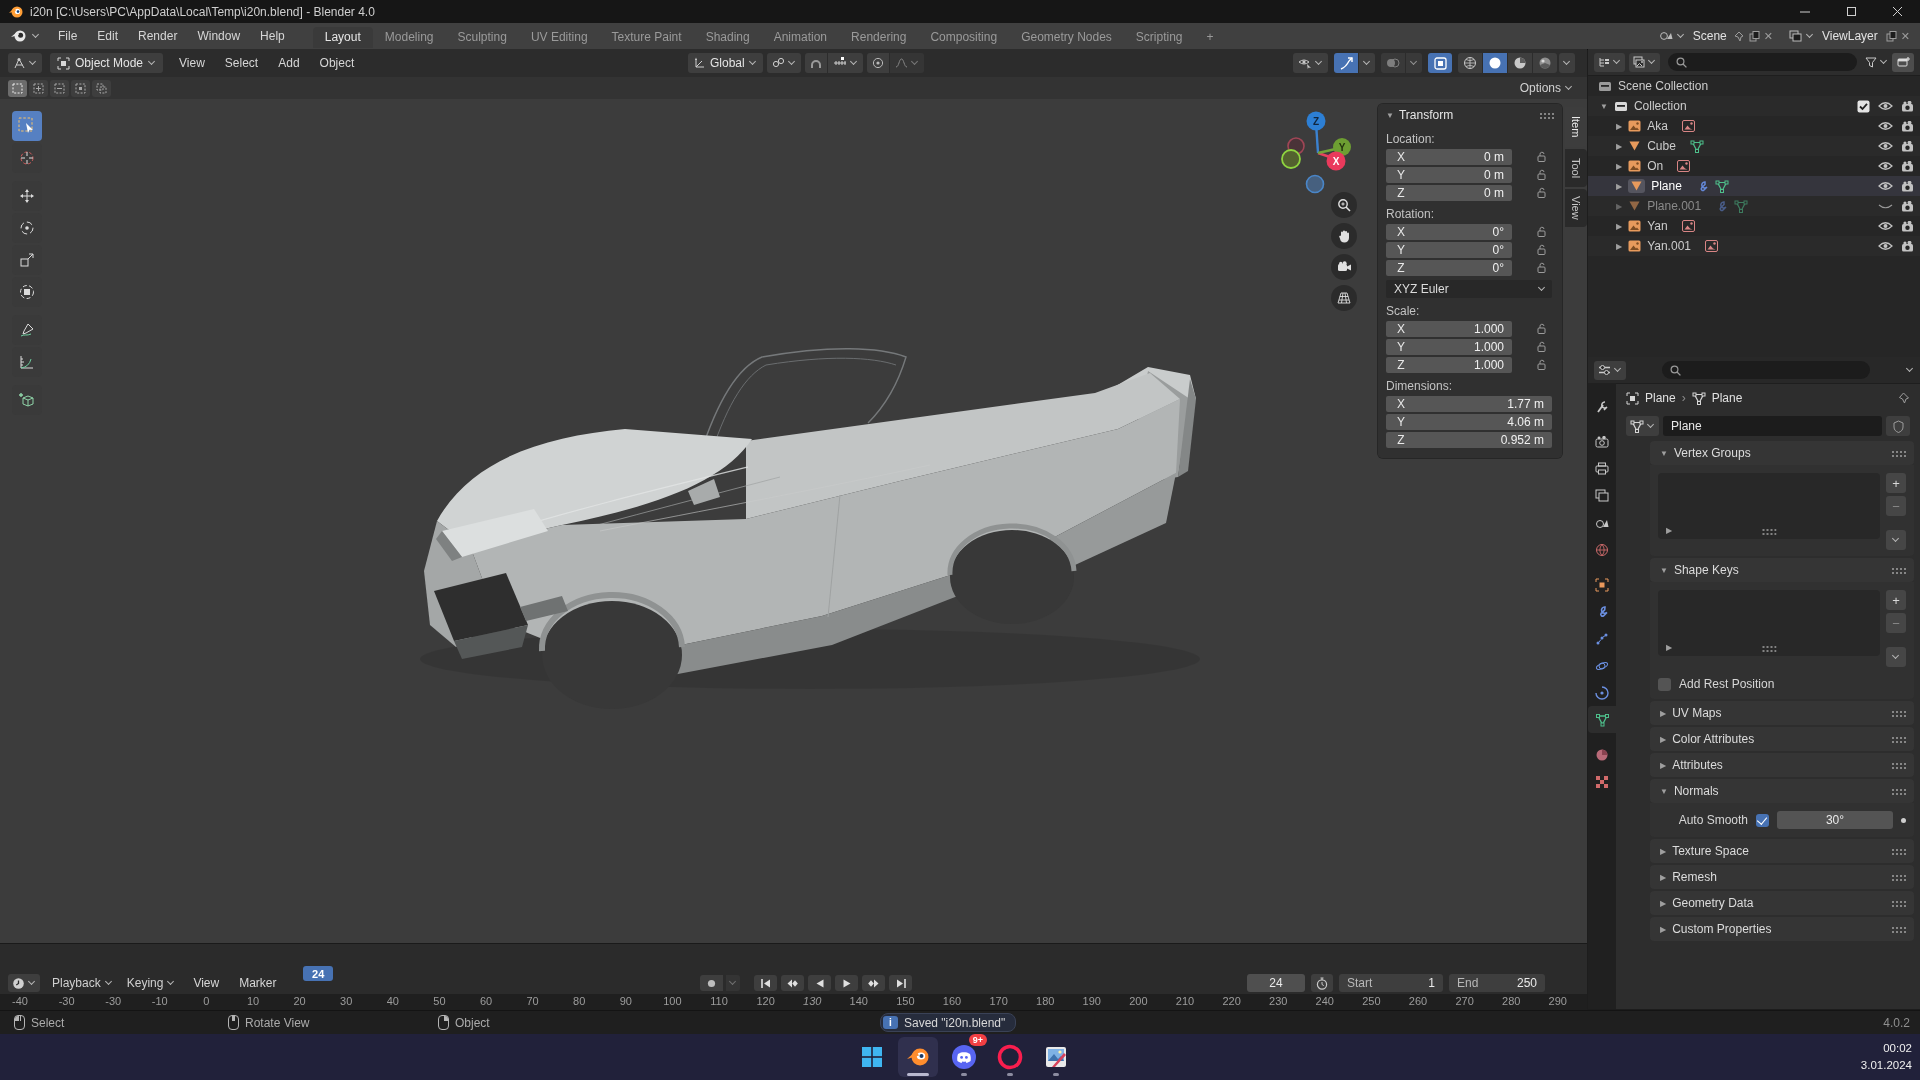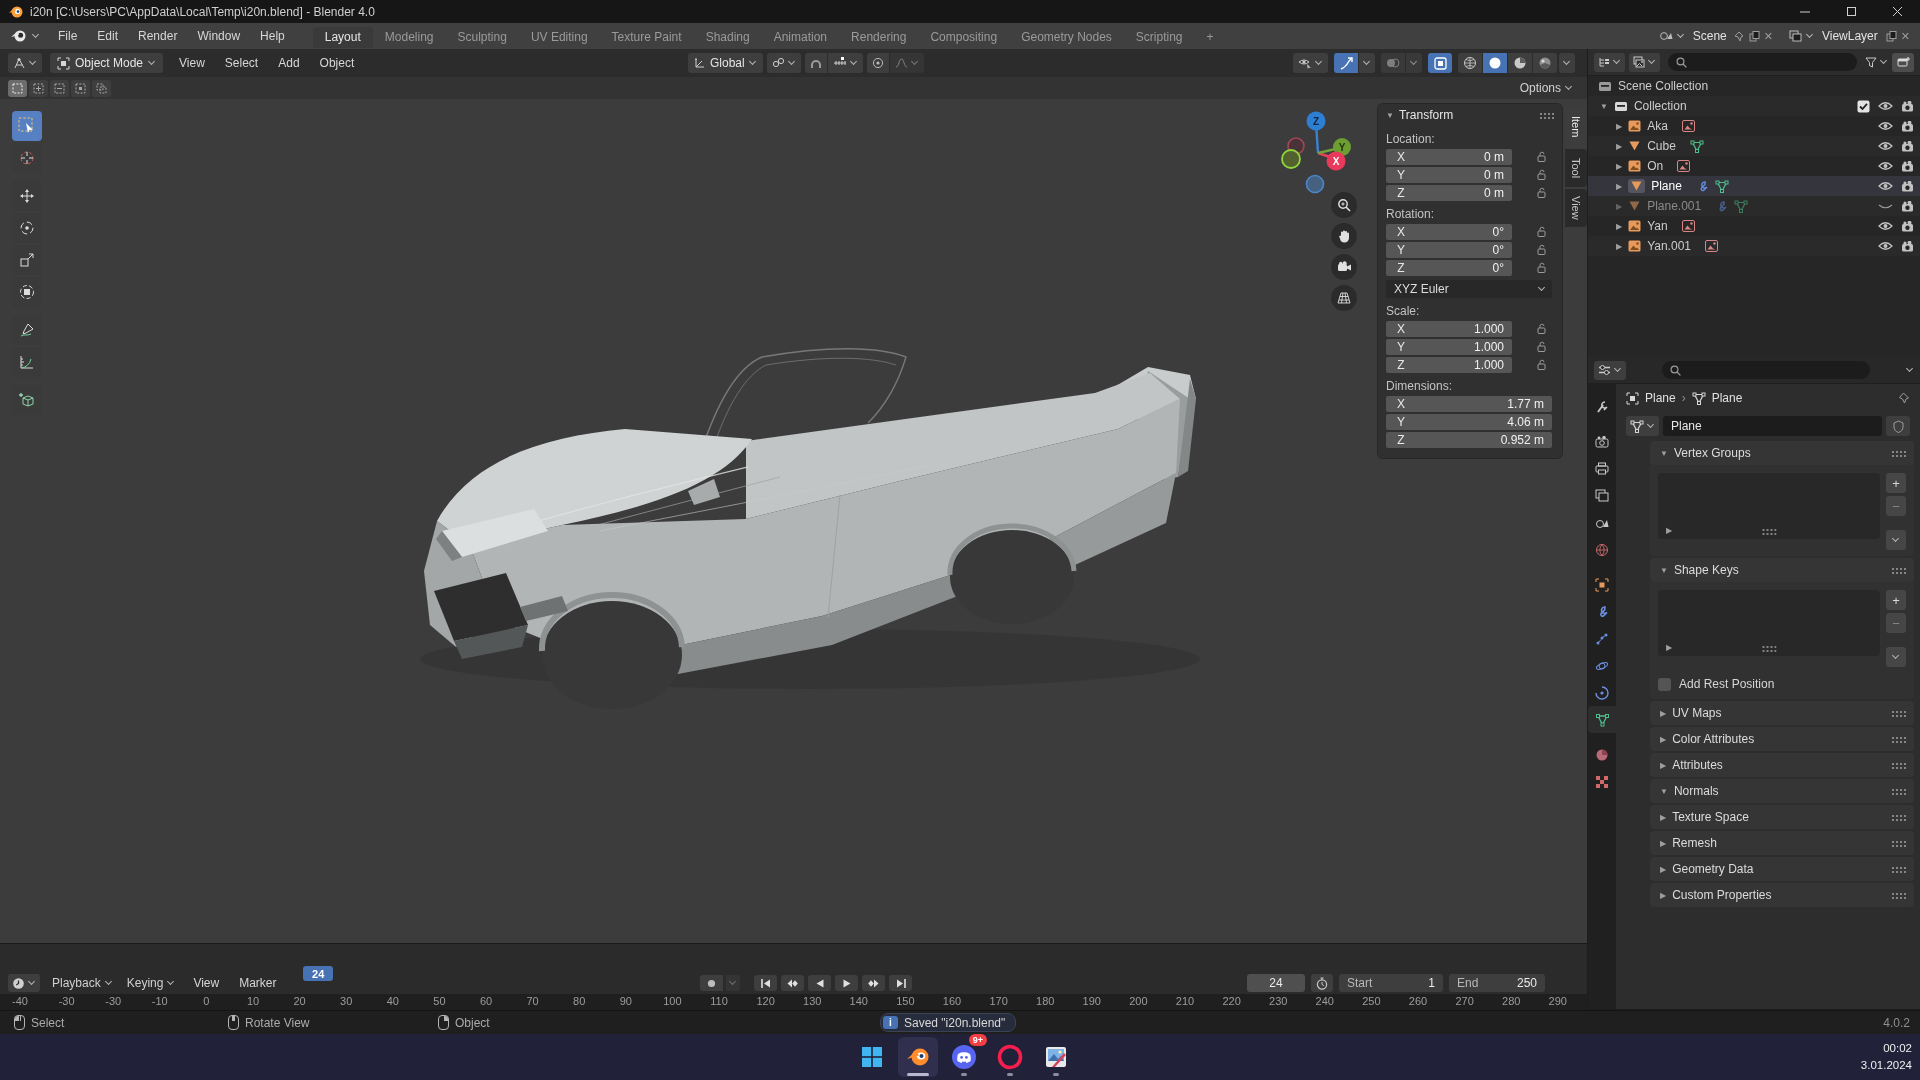--- a/index.html
+++ b/index.html
@@ -1085,20 +1085,32 @@
         <span class="arrowrt" style="margin-right:6px;">▶</span>
         <span>Attributes</span>
           <span class="grip"></span>
       </div>
 
       <div class="ppanel" style="padding:0 10px;height:24px;">
         <span class="arrowdn" style="margin-right:6px;">▼</span>
         <span>Normals</span>
           <span class="grip"></span>
       </div>
+      <div style="background:#313131;border-radius:0 0 4px 4px;margin:0 6px 2px 34px;padding:8px 8px;">
+        <div class="row" style="gap:8px;">
+          <span style="width:90px;text-align:right;color:#d6d6d6;">Auto Smooth</span>
+          <span style="width:13px;height:13px;background:#4772b3;border-radius:3px;position:relative;display:inline-block;">
+            <span style="position:absolute;left:3px;top:1px;width:5px;height:8px;border-right:1.6px solid #fff;border-bottom:1.6px solid #fff;transform:rotate(40deg);"></span>
+          </span>
+          <div class="tfield" style="flex:1;background:#545454;">
+            <span>30°</span>
+          </div>
+          <span style="width:5px;height:5px;border-radius:50%;background:#cfcfcf;display:inline-block;"></span>
+        </div>
+      </div>
 
       <div class="ppanel" style="padding:0 10px;">
         <span class="arrowrt" style="margin-right:6px;">▶</span>
         <span>Texture Space</span>
           <span class="grip"></span>
       </div>
       <div class="ppanel" style="padding:0 10px;">
         <span class="arrowrt" style="margin-right:6px;">▶</span>
         <span>Remesh</span>
           <span class="grip"></span>
@@ -1214,21 +1226,21 @@
         <span class="tick" style="left: 346.2px;">30</span>
         <span class="tick" style="left: 392.8px;">40</span>
         <span class="tick" style="left: 439.4px;">50</span>
         <span class="tick" style="left: 486px;">60</span>
         <span class="tick" style="left: 532.6px;">70</span>
         <span class="tick" style="left: 579.2px;">80</span>
         <span class="tick" style="left: 625.8px;">90</span>
         <span class="tick" style="left: 672.4px;">100</span>
         <span class="tick" style="left: 719px;">110</span>
         <span class="tick" style="left: 765.6px;">120</span>
-        <span class="tick" style="left: 812.2px;">130</span>
+        <span class="tick" style="left: 812.2px; font-style: italic;">130</span>
         <span class="tick" style="left: 858.8px;">140</span>
         <span class="tick" style="left: 905.4px;">150</span>
         <span class="tick" style="left: 952px;">160</span>
         <span class="tick" style="left: 998.6px;">170</span>
         <span class="tick" style="left: 1045.2px;">180</span>
         <span class="tick" style="left: 1091.8px;">190</span>
         <span class="tick" style="left: 1138.4px;">200</span>
         <span class="tick" style="left: 1185px;">210</span>
         <span class="tick" style="left: 1231.6px;">220</span>
         <span class="tick" style="left: 1278.2px;">230</span>

